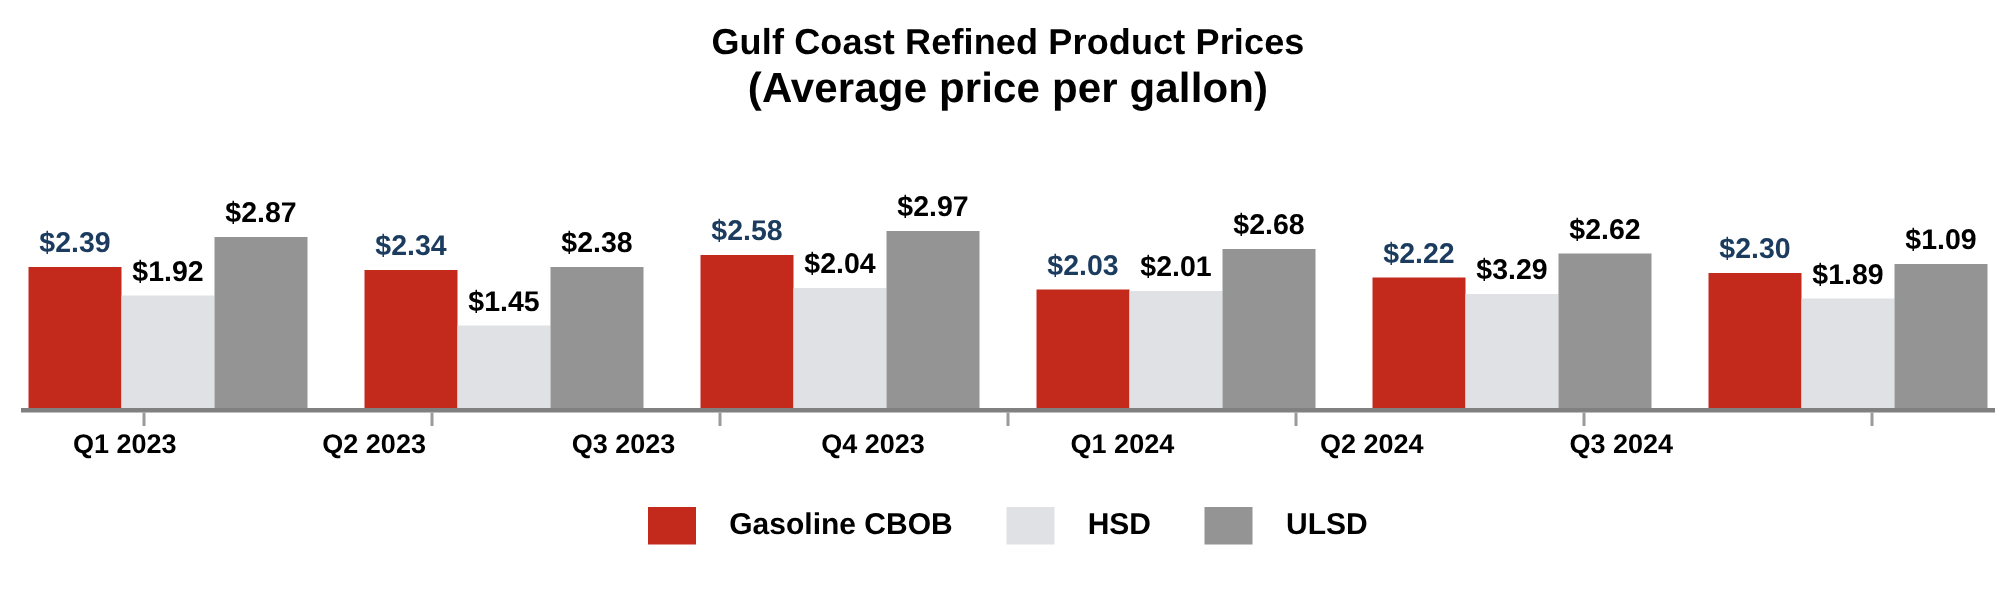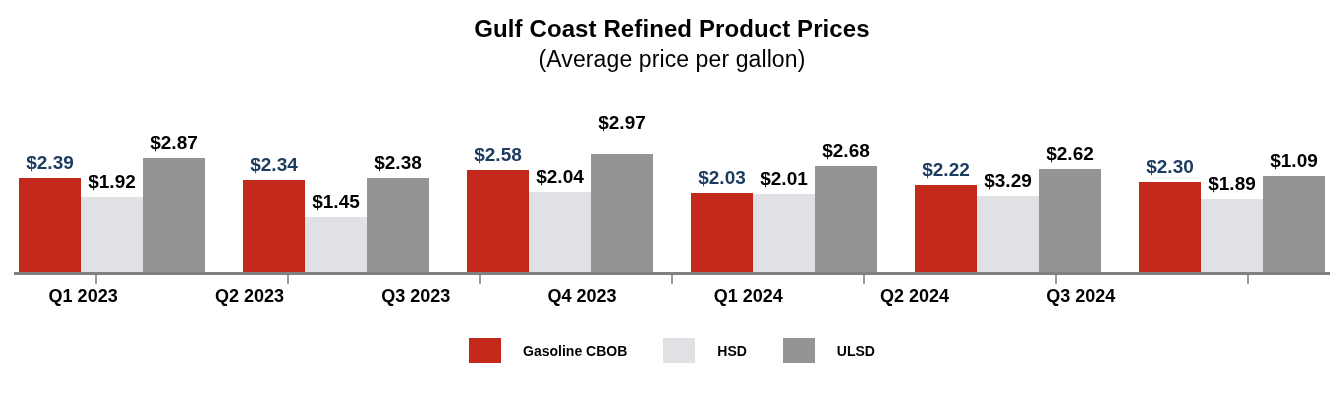--- a/index.html
+++ b/index.html
@@ -30,22 +30,22 @@
     text-align: center;
     color: #000000;
   }
   .title-line1 {
     font-size: 24px;
     font-weight: bold;
     line-height: 30px;
     letter-spacing: 0.1px;
   }
   .title-line2 {
-    font-size: 23px;
-    font-weight: normal;
+    font-size: 28px;
+    font-weight: bold;
     line-height: 30px;
     letter-spacing: 0.1px;
   }
 
   
   .plot-area {
     position: absolute;
     left: 0;
     top: 104px;
     width: 1344px;
@@ -164,21 +164,21 @@
   .legend-swatch {
     width: 32px;
     height: 25px;
     display: inline-block;
   }
   .legend-swatch.gasoline { background: #C42A1C; }
   .legend-swatch.hsd      { background: #DFE1E5; }
   .legend-swatch.ulsd     { background: #949494; }
   .legend-text {
     margin-left: 22px;
-    font-size: 14px;
+    font-size: 20px;
     font-weight: bold;
     color: #000000;
     white-space: nowrap;
   }
 </style>
 </head>
 <body>
 
 <div id="chart-root">
 
@@ -220,21 +220,21 @@
         <div class="bar-group">
           <div class="bar-slot">
             <div class="bar-label gasoline-label" style="bottom: 110px; color: rgb(27, 59, 95);">$2.58</div>
             <div class="bar gasoline" title="Gasoline CBOB Q3 2023 $2.58" style="height: 104px; background: rgb(196, 42, 28);"></div>
           </div>
           <div class="bar-slot">
             <div class="bar-label" style="bottom: 88px; color: rgb(0, 0, 0);">$2.04</div>
             <div class="bar hsd" title="HSD Q3 2023 $2.04" style="height: 82px; background: rgb(223, 225, 229);"></div>
           </div>
           <div class="bar-slot">
-            <div class="bar-label" style="bottom: 142px; color: rgb(0, 0, 0);">$2.97</div>
+            <div class="bar-label" style="bottom: 126px; color: rgb(0, 0, 0);">$2.97</div>
             <div class="bar ulsd" title="ULSD Q3 2023 $2.97" style="height: 120px; background: rgb(148, 148, 148);"></div>
           </div>
         </div>
         <div class="bar-group">
           <div class="bar-slot">
             <div class="bar-label gasoline-label" style="bottom: 87px; color: rgb(27, 59, 95);">$2.03</div>
             <div class="bar gasoline" title="Gasoline CBOB Q4 2023 $2.03" style="height: 81px; background: rgb(196, 42, 28);"></div>
           </div>
           <div class="bar-slot">
             <div class="bar-label" style="bottom: 86px; color: rgb(0, 0, 0);">$2.01</div>

